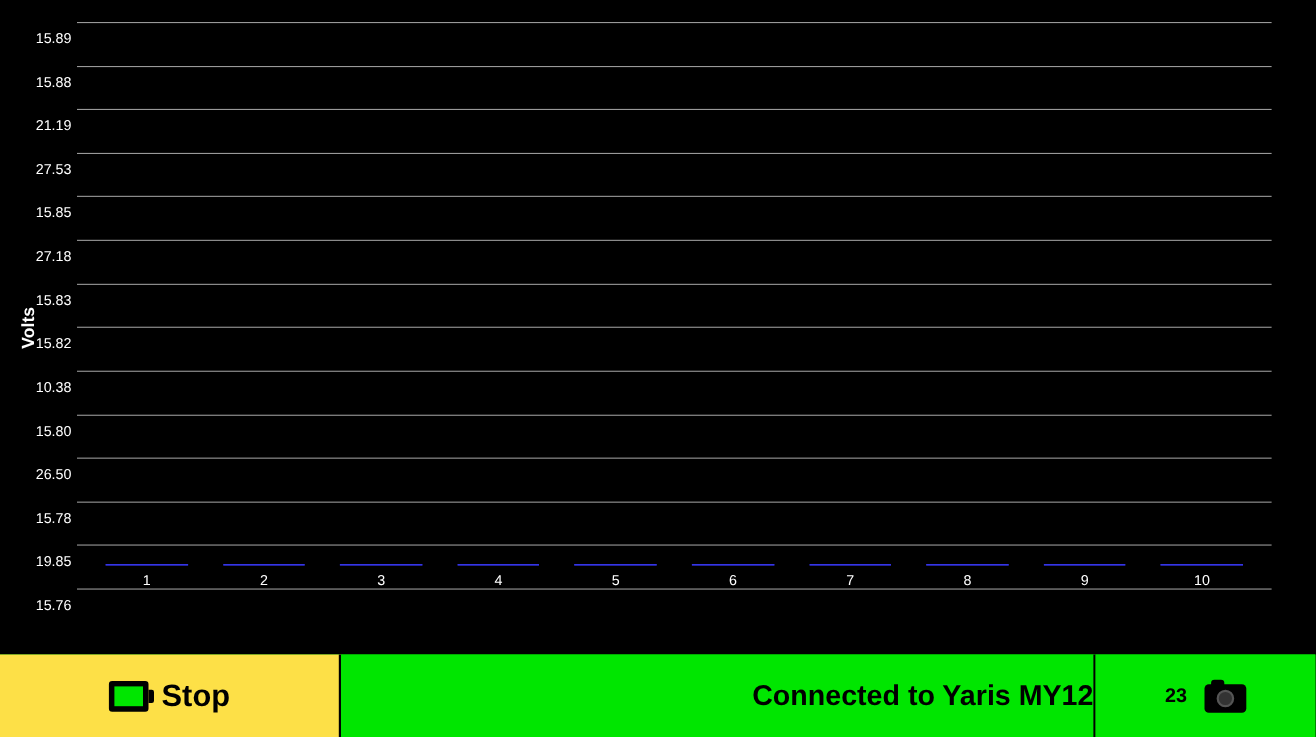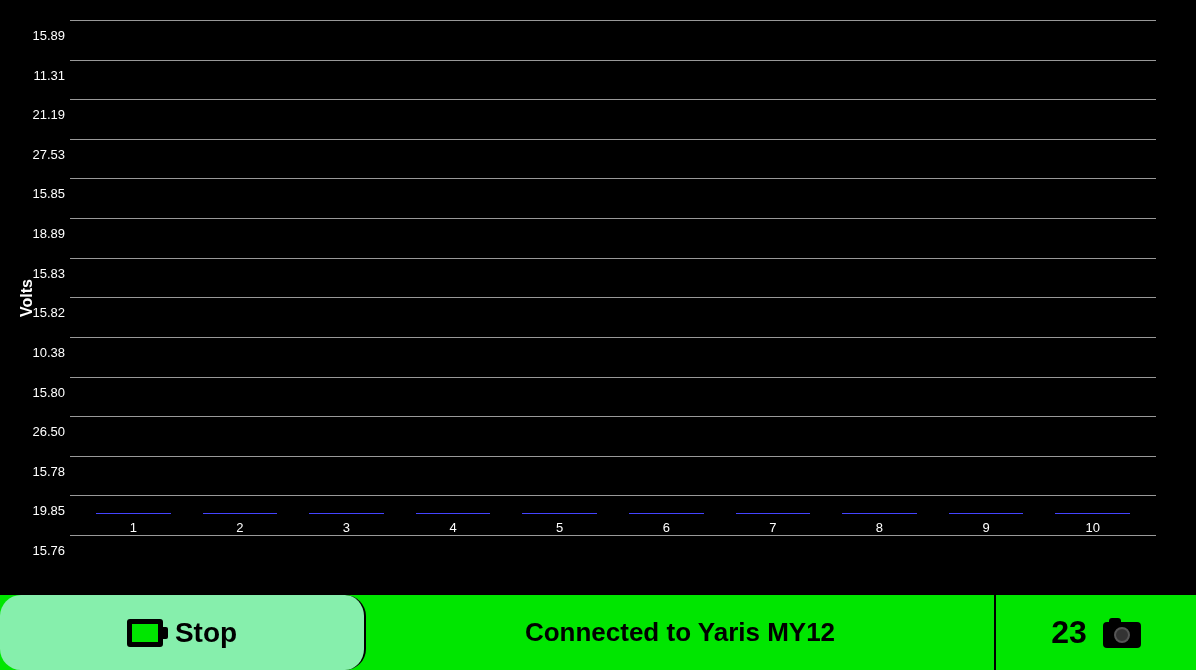--- a/index.html
+++ b/index.html
@@ -100,29 +100,28 @@
       height: 75px;
       background: #00e600;
       display: flex;
       align-items: center;
       position: absolute;
       bottom: 0;
       left: 0;
     }
 
     .bottom-left {
-      width: 366px;
+      width: 310px;
       height: 75px;
       display: flex;
       align-items: center;
       justify-content: center;
       gap: 12px;
-      background: #86efac;
+      background: #fde047;
       border-right: 2px solid #000;
-      border-radius: 21px;
     }
 
     .battery-icon {
       width: 36px;
       height: 28px;
       border: 3px solid #000;
       border-radius: 3px;
       position: relative;
       background: #000;
     }
@@ -154,21 +153,21 @@
       background: none;
       border: none;
       cursor: pointer;
     }
 
     .bottom-center {
       flex: 1;
       height: 75px;
       display: flex;
       align-items: center;
-      justify-content: center;
+      justify-content: flex-end;
       background: #00e600;
       border-right: 2px solid #000;
     }
 
     .connection-text {
       font-size: 26px;
       font-weight: bold;
       color: #000;
     }
 
@@ -176,21 +175,21 @@
       width: 200px;
       height: 75px;
       display: flex;
       align-items: center;
       justify-content: center;
       gap: 16px;
       background: #00e600;
     }
 
     .count-text {
-      font-size: 32px;
+      font-size: 18px;
       font-weight: bold;
       color: #000;
     }
 
     .camera-icon {
       width: 38px;
       height: 30px;
       position: relative;
     }
 
@@ -229,29 +228,29 @@
 
   <div class="chart-area">
     <div class="y-axis-label">Volts</div>
 
     <div class="chart-inner" id="chartInner">
 
       <div class="grid-lines" id="gridLines">
           <div class="grid-line" style="top: 0%;"></div>
           <div class="y-label" style="top: 0%; margin-left: 16px;">15.89</div>
           <div class="grid-line" style="top: 7.69231%;"></div>
-          <div class="y-label" style="top: 7.69231%;">11.31</div>
+          <div class="y-label" style="top: 7.69231%;">15.88</div>
           <div class="grid-line" style="top: 15.3846%;"></div>
           <div class="y-label" style="top: 15.3846%;">21.19</div>
           <div class="grid-line" style="top: 23.0769%;"></div>
           <div class="y-label" style="top: 23.0769%;">27.53</div>
           <div class="grid-line" style="top: 30.7692%;"></div>
           <div class="y-label" style="top: 30.7692%;">15.85</div>
           <div class="grid-line" style="top: 38.4615%;"></div>
-          <div class="y-label" style="top: 38.4615%;">18.89</div>
+          <div class="y-label" style="top: 38.4615%;">27.18</div>
           <div class="grid-line" style="top: 46.1538%;"></div>
           <div class="y-label" style="top: 46.1538%;">15.83</div>
           <div class="grid-line" style="top: 53.8462%;"></div>
           <div class="y-label" style="top: 53.8462%;">15.82</div>
           <div class="grid-line" style="top: 61.5385%;"></div>
           <div class="y-label" style="top: 61.5385%;">10.38</div>
           <div class="grid-line" style="top: 69.2308%;"></div>
           <div class="y-label" style="top: 69.2308%;">15.80</div>
           <div class="grid-line" style="top: 76.9231%;"></div>
           <div class="y-label" style="top: 76.9231%;">26.50</div>

